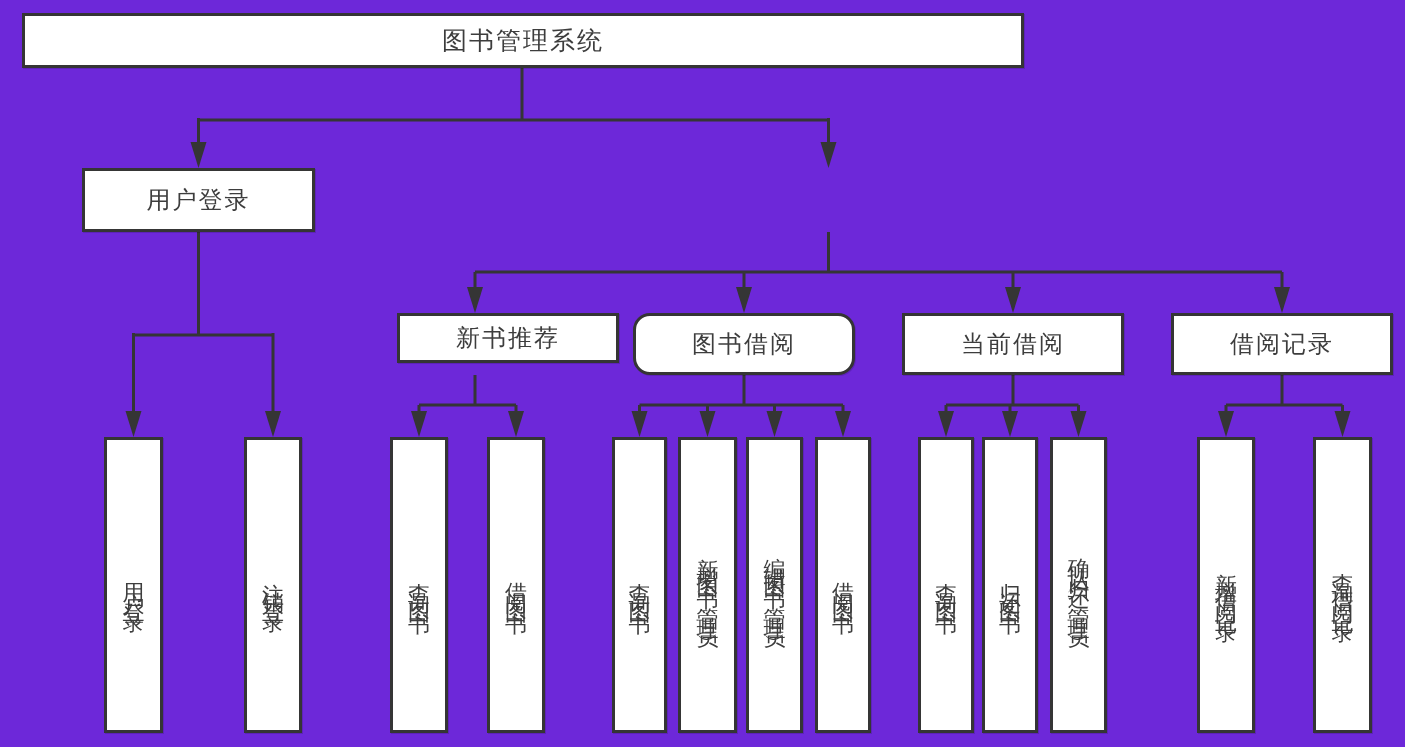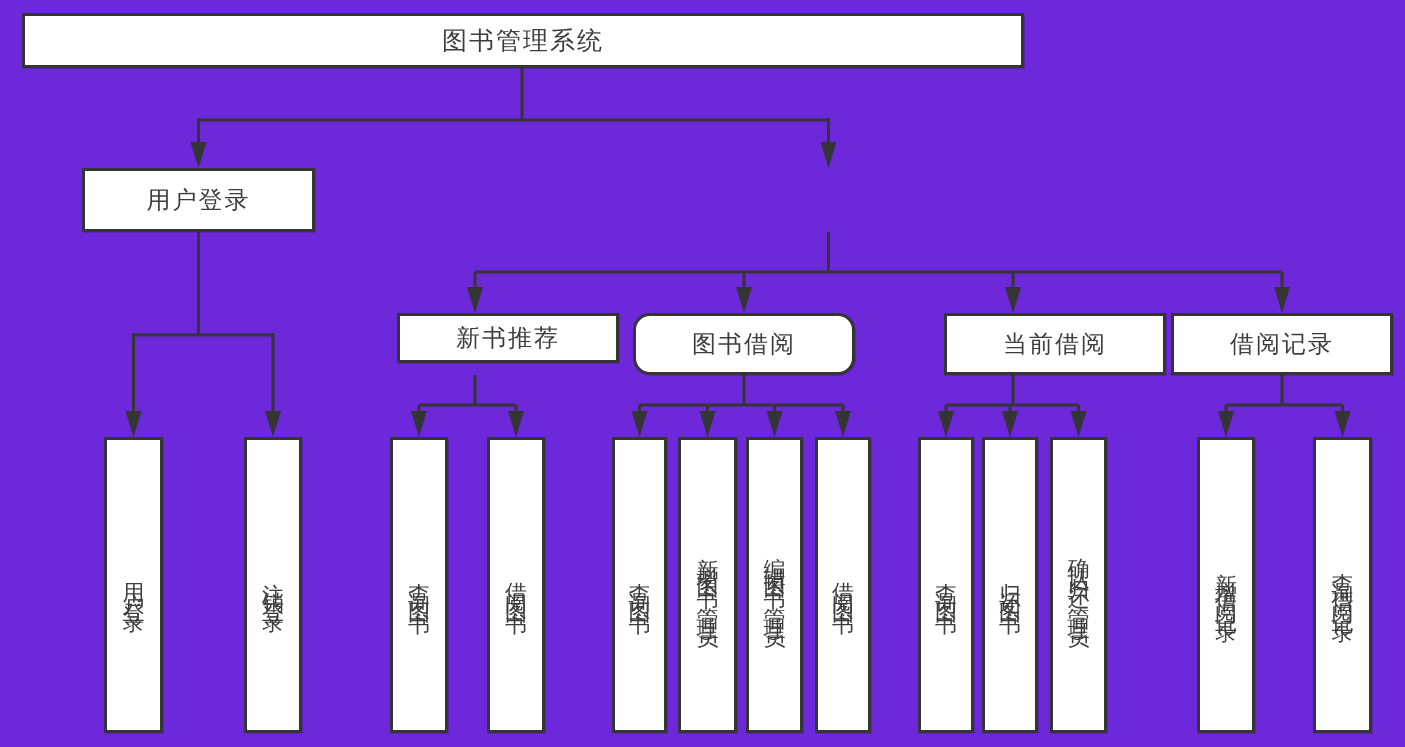--- a/index.html
+++ b/index.html
@@ -75,21 +75,21 @@
       <path class="ah" d="M1334.5,411 h16 l-8,26 z"></path>
     </g>
   </svg>
 
   <div class="box hbox root-box" style="left:22px; top:13px; width:1002px; height:55px;">图书管理系统</div>
 
   <div class="box hbox" style="left:82px; top:168px; width:233px; height:64px;">用户登录</div>
 
   <div class="box hbox" style="left:364px; top:313px; width:222px; height:50px;margin-left:33px;">新书推荐</div>
   <div class="box hbox" style="left:633px; top:313px; width:222px; height:62px;border-radius:17px;">图书借阅</div>
-  <div class="box hbox" style="left:944px; top:313px; width:222px; height:62px;">当前借阅</div>
+  <div class="box hbox" style="left:902px; top:313px; width:222px; height:62px;">当前借阅</div>
   <div class="box hbox" style="left:1171px; top:313px; width:222px; height:62px;">借阅记录</div>
 
   <div class="box vbox" style="left:104px; top:437px; width:59px; height:296px;">用户登录</div>
   <div class="box vbox" style="left:244px; top:437px; width:58px; height:296px;">注销登录</div>
 
   <div class="box vbox" style="left:390px; top:437px; width:58px; height:296px;">查询图书</div>
   <div class="box vbox" style="left:487px; top:437px; width:58px; height:296px;">借阅图书</div>
 
   <div class="box vbox" style="left:612px; top:437px; width:55px; height:296px;">查询图书</div>
   <div class="box vbox" style="left:678px; top:437px; width:59px; height:296px;">新增图书（管理员）</div>

